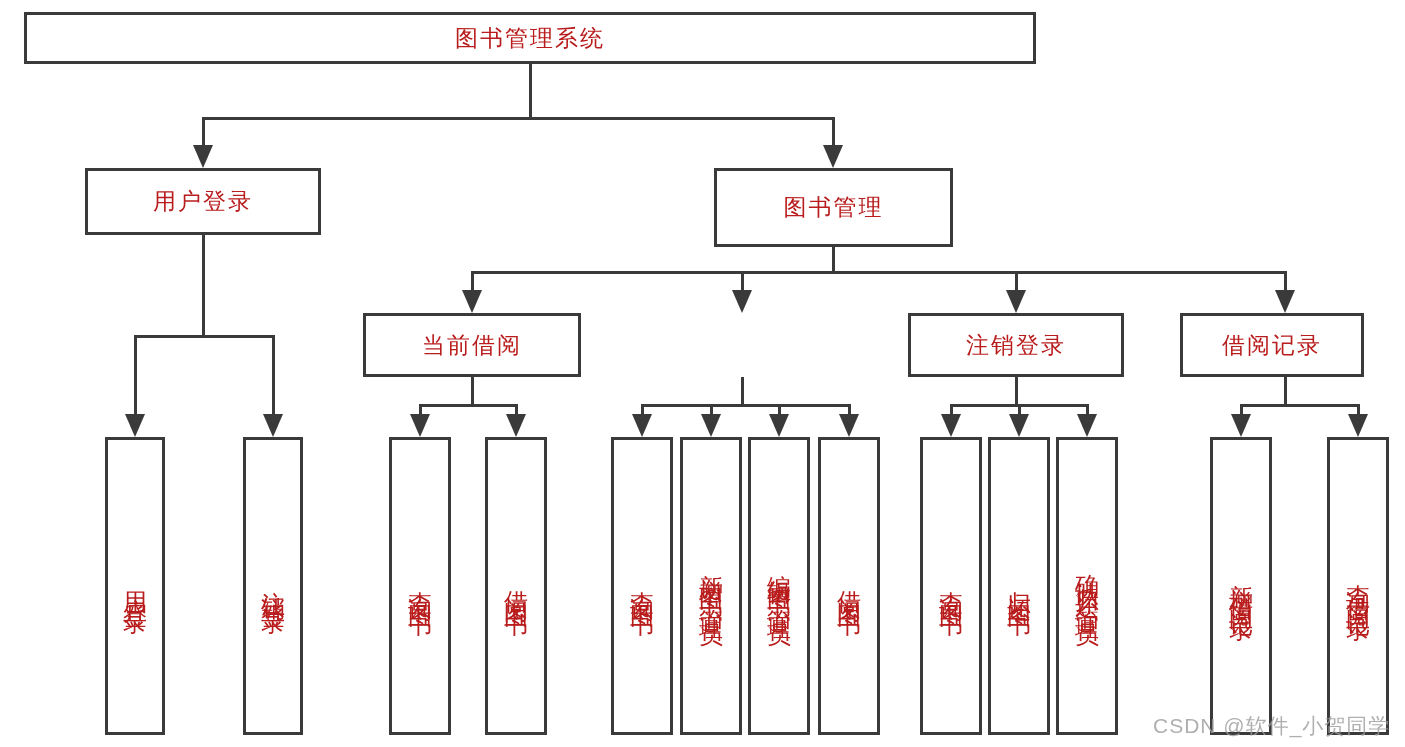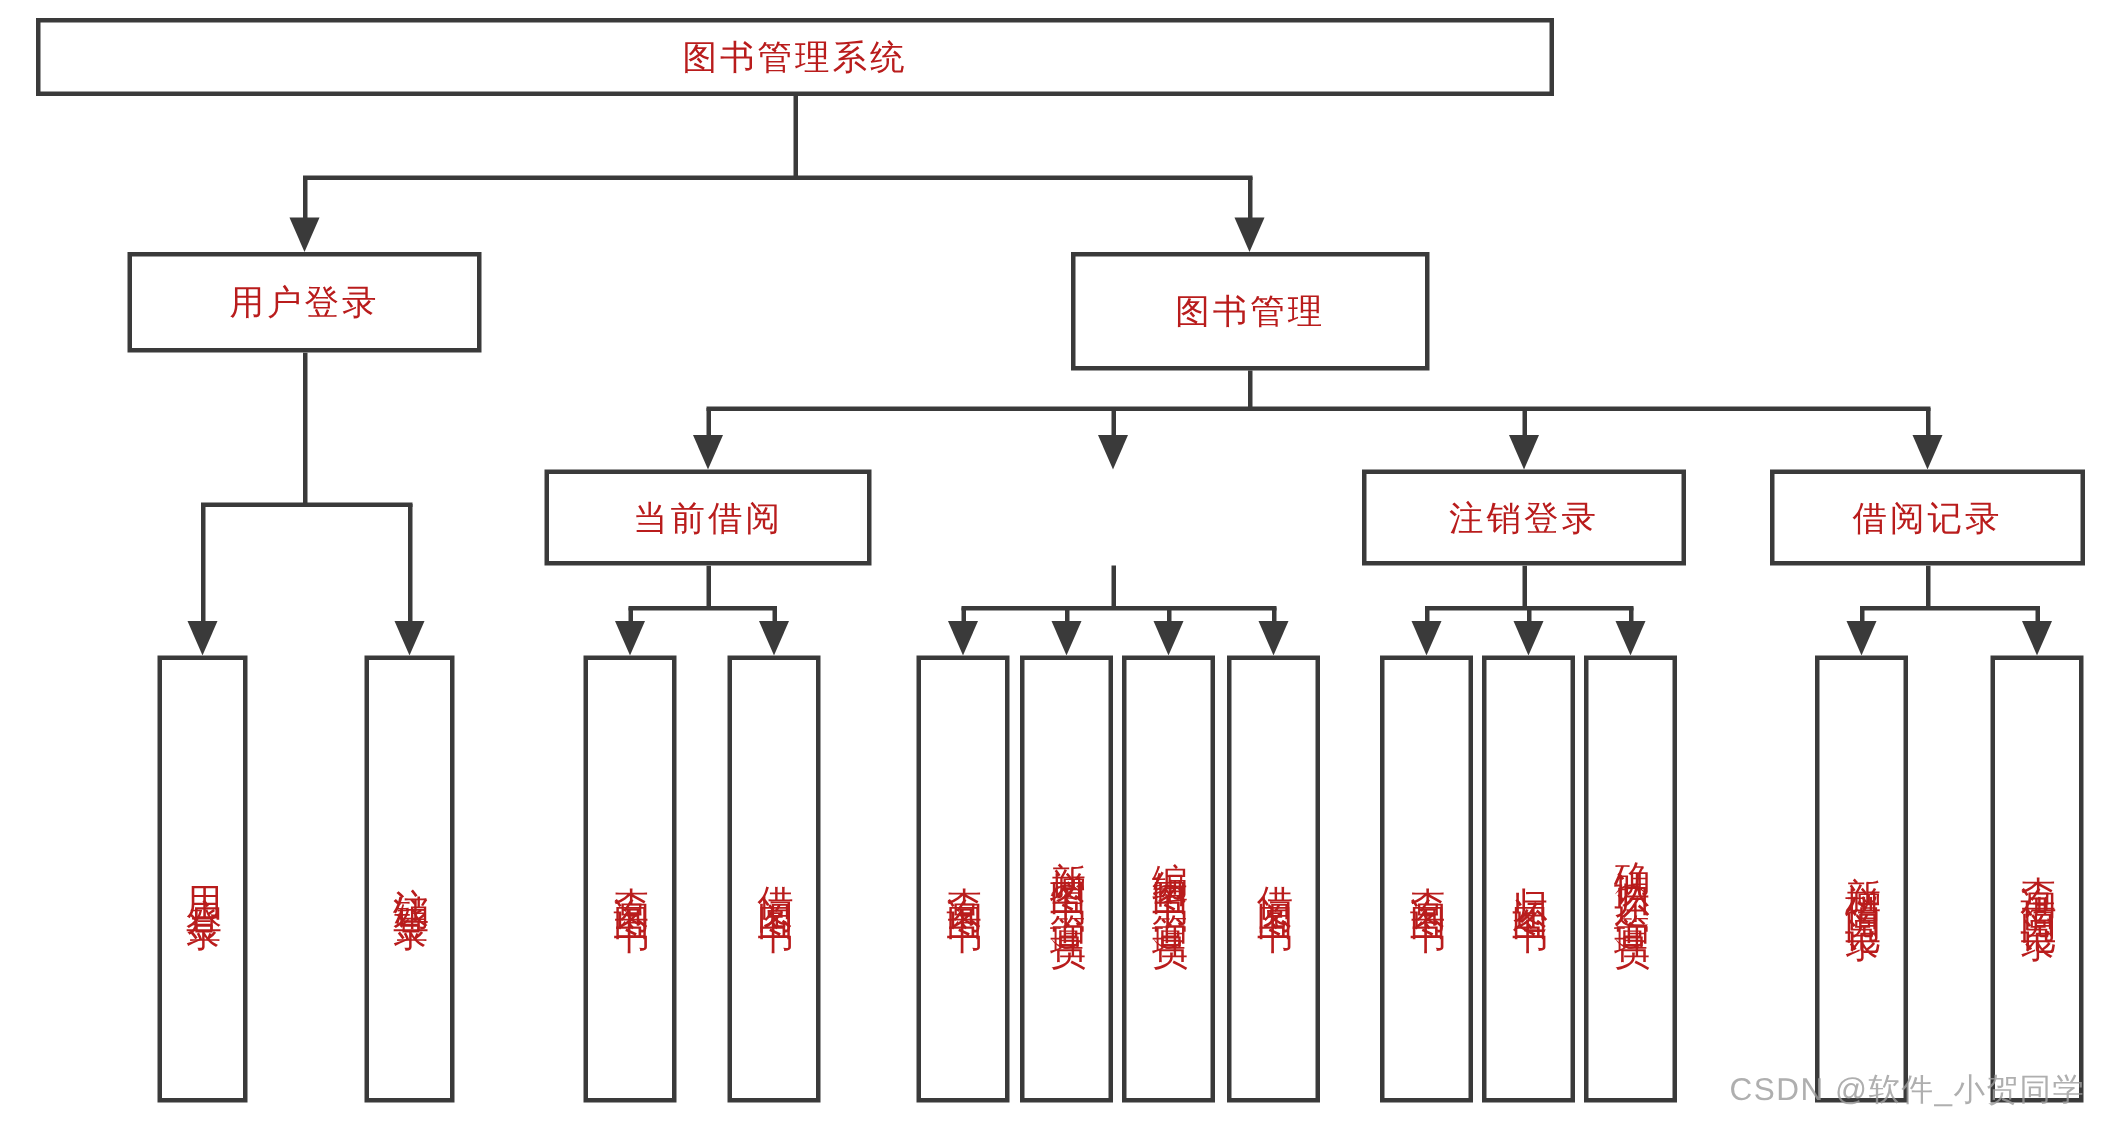--- a/index.html
+++ b/index.html
@@ -94,21 +94,21 @@
   <div class="vline" style="left:1356.5px;top:405px;height:12px;"></div>
   <div class="arrow" style="left:1348px;top:414px;"></div>
 
   <div class="box" style="left:24px;top:12px;width:1012px;height:52px;">图书管理系统</div>
 
   <div class="box" style="left:85px;top:168px;width:236px;height:67px;">用户登录</div>
   <div class="box" style="left:714px;top:168px;width:239px;height:79px;">图书管理</div>
 
   <div class="box" style="left:363px;top:313px;width:218px;height:64px;">当前借阅</div>
   <div class="box" style="left:908px;top:313px;width:216px;height:64px;">注销登录</div>
-  <div class="box" style="left:1180px;top:313px;width:210px;height:64px;">借阅记录</div>
+  <div class="box" style="left:1180px;top:313px;width:184px;height:64px;">借阅记录</div>
 
   <div class="box vbox" style="left:105px;top:437px;width:60px;height:298px;">用户登录</div>
   <div class="box vbox" style="left:243px;top:437px;width:60px;height:298px;">注销登录</div>
 
   <div class="box vbox" style="left:389px;top:437px;width:62px;height:298px;">查询图书</div>
   <div class="box vbox" style="left:485px;top:437px;width:62px;height:298px;">借阅图书</div>
 
   <div class="box vbox" style="left:611px;top:437px;width:62px;height:298px;">查询图书</div>
   <div class="box vbox" style="left:680px;top:437px;width:62px;height:298px;">新增图书（管理员）</div>
   <div class="box vbox" style="left:748px;top:437px;width:62px;height:298px;">编辑图书（管理员）</div>

